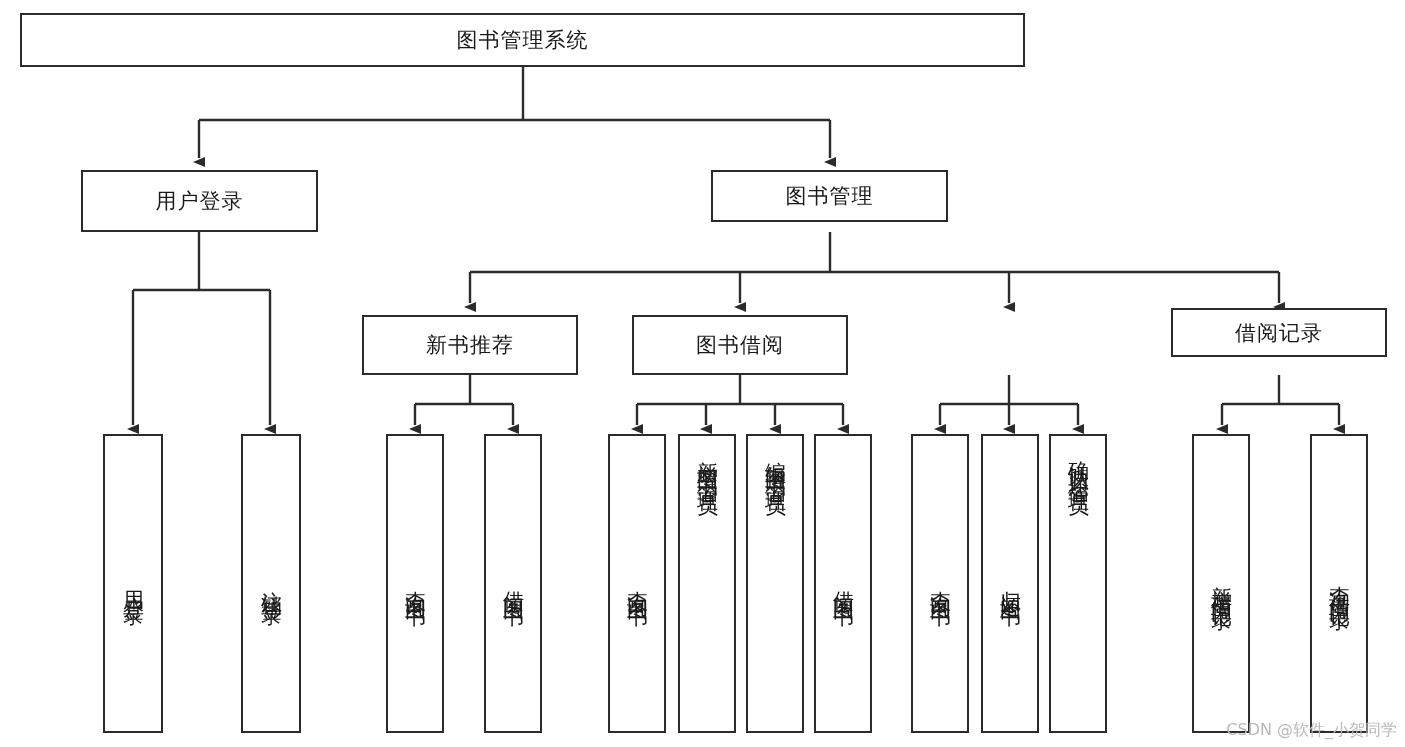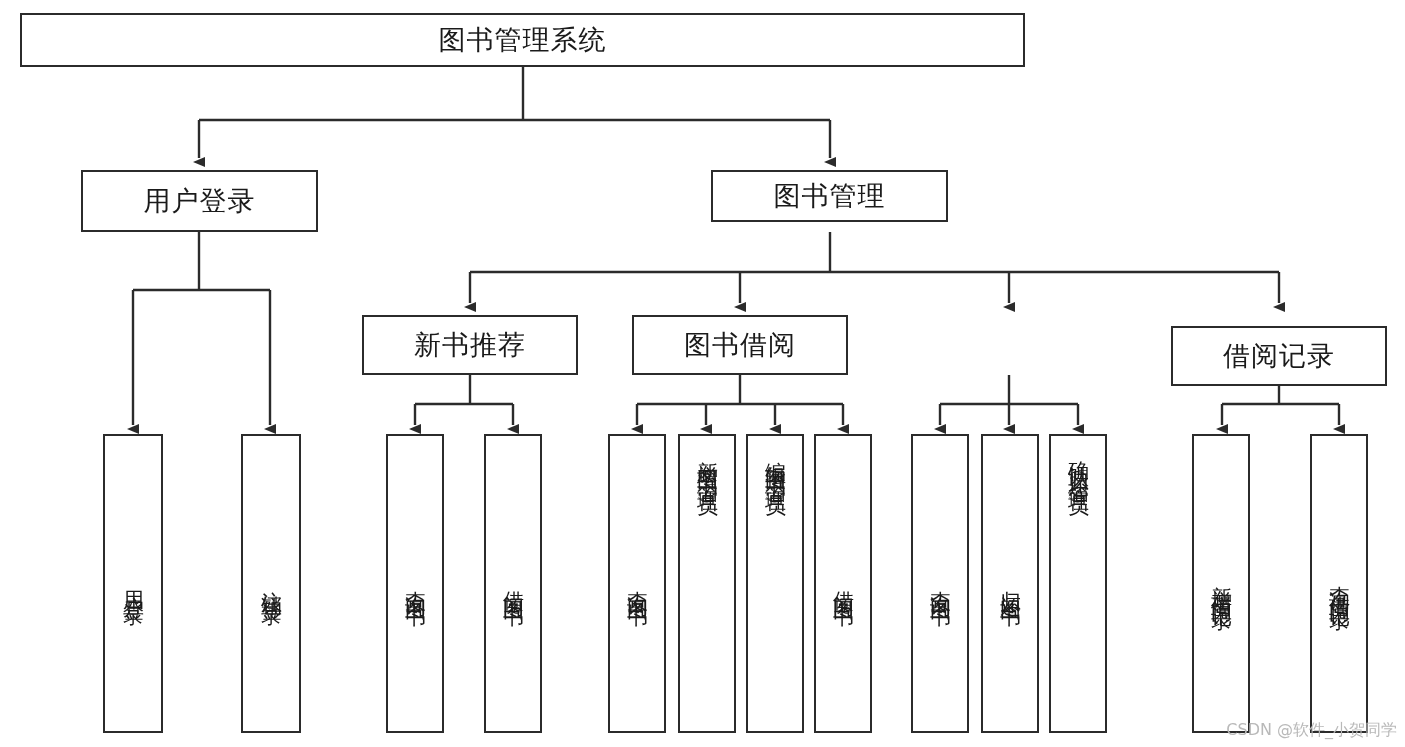--- a/index.html
+++ b/index.html
@@ -26,21 +26,21 @@
     position: absolute;
     box-sizing: border-box;
     border: 2px solid #2b2b2b;
     background: #ffffff;
     display: flex;
     align-items: center;
     justify-content: center;
     color: #1a1a1a;
   }
   .node.horiz {
-    font-size: 27px;
+    font-size: 21px;
     letter-spacing: 1px;
   }
   .node.vert {
     align-items: flex-start;
     justify-content: center;
     font-size: 21px;
     padding-top: 8px;
   }
   .vert-text {
     writing-mode: vertical-rl;
@@ -129,21 +129,21 @@
   <div class="node horiz" style="left:711px; top:170px; width:237px; height:52px;">
     <span>图书管理</span>
   </div>
 
   <div class="node horiz" style="left:362px; top:315px; width:216px; height:60px;">
     <span>新书推荐</span>
   </div>
   <div class="node horiz" style="left:632px; top:315px; width:216px; height:60px;">
     <span>图书借阅</span>
   </div>
-  <div class="node horiz" style="left:1171px; top:326px; width:216px; height:60px;">
+  <div class="node horiz" style="left:1171px; top:308px; width:216px; height:49px;">
     <span>借阅记录</span>
   </div>
 
   <div class="node vert center-text" style="left:103px; top:434px; width:60px; height:299px;">
     <span class="vert-text">用户登录</span>
   </div>
   <div class="node vert center-text" style="left:241px; top:434px; width:60px; height:299px;">
     <span class="vert-text">注销登录</span>
   </div>
 

